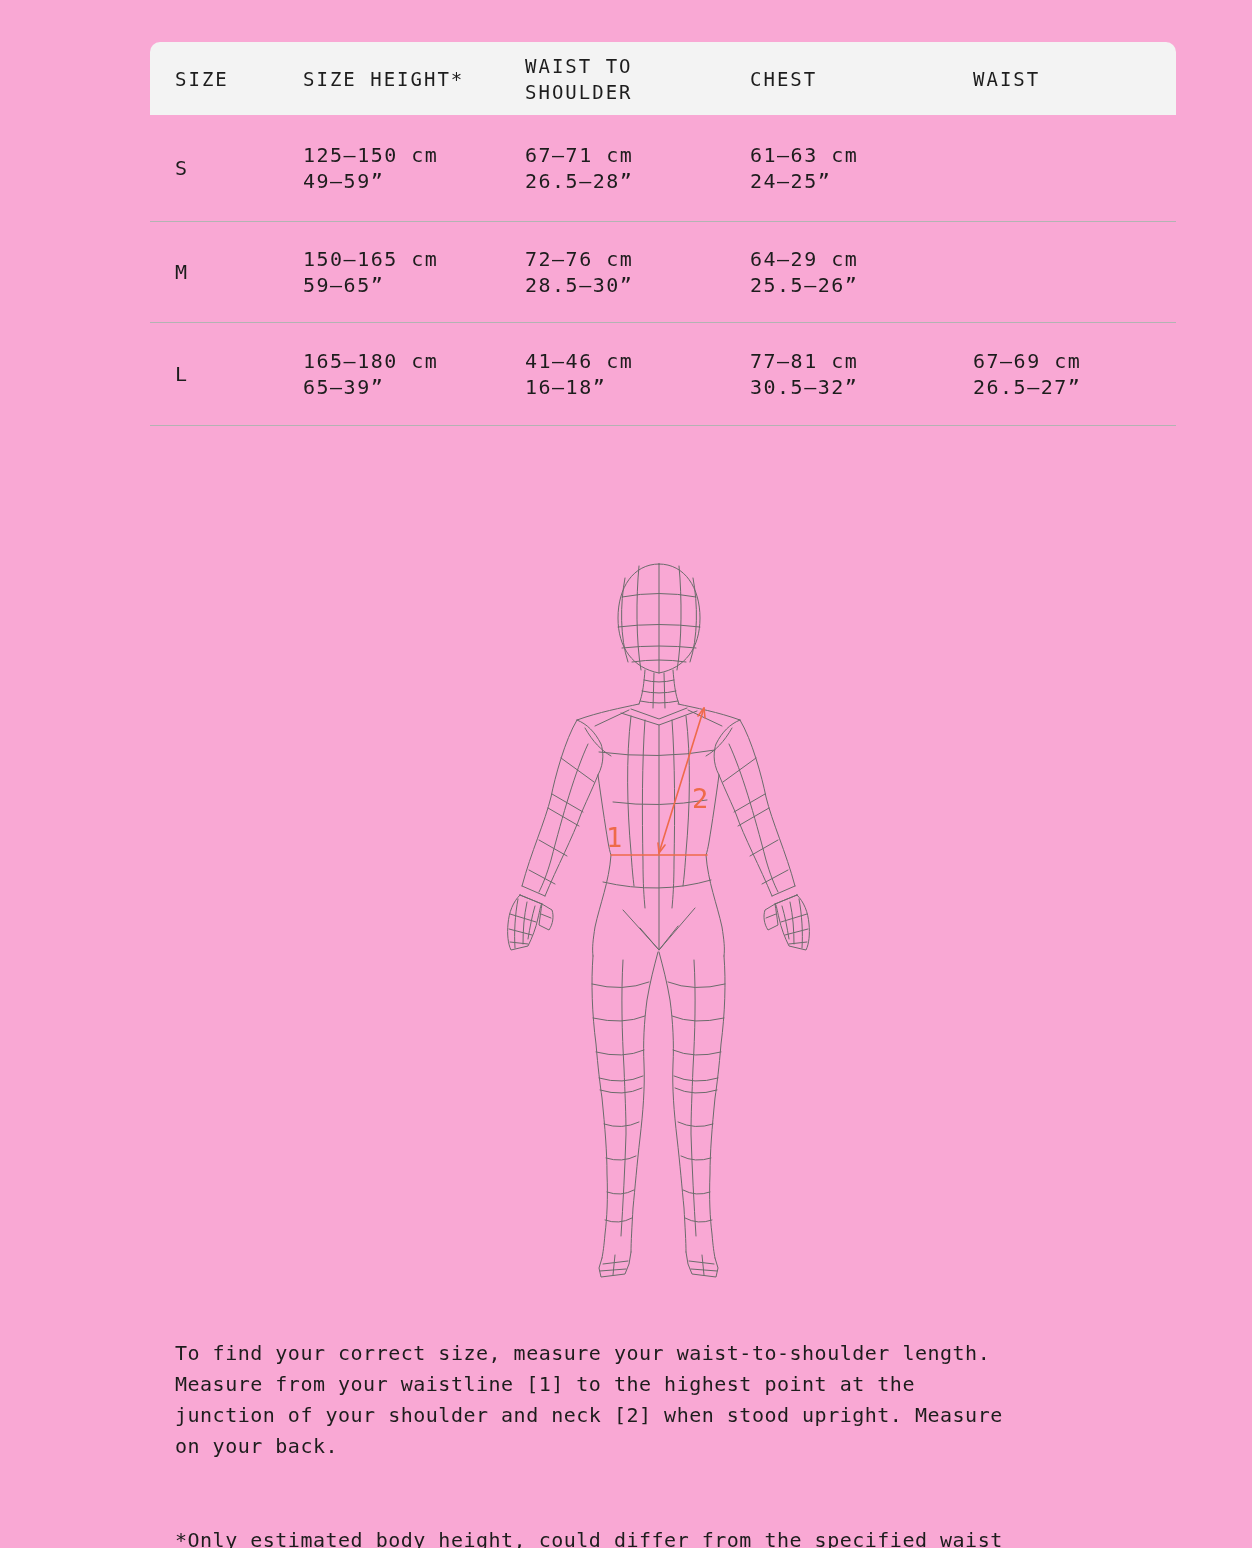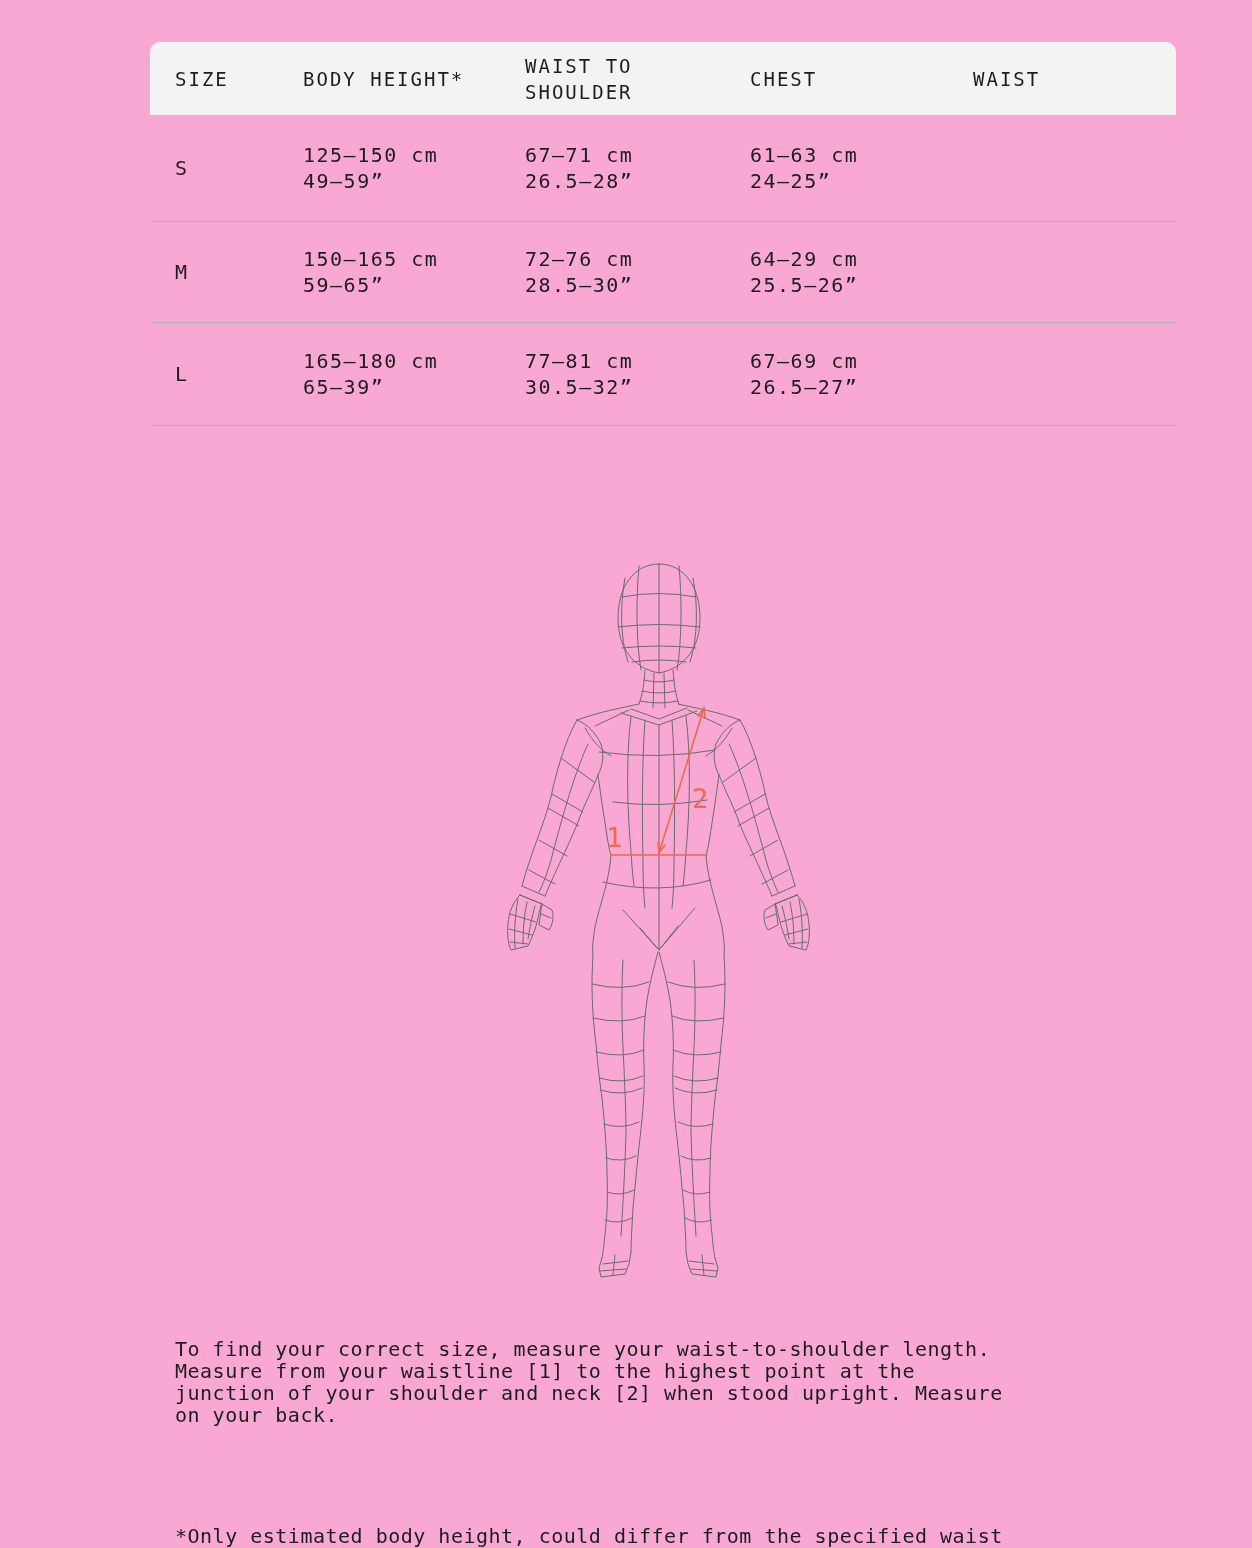--- a/index.html
+++ b/index.html
@@ -43,35 +43,35 @@
   .td{padding-left:25px;font-size:20px;letter-spacing:1.5px;line-height:26px;}
   .td .l{display:block;}
 
   
   .figure-wrap{position:absolute;left:495px;top:552px;width:320px;height:740px;}
   .figure-wrap svg{display:block;}
 
   
   .note{
     position:absolute;left:175px;
-    font-size:20px;letter-spacing:0.5px;line-height:22px;
+    font-size:20px;letter-spacing:0.5px;line-height:31px;
     white-space:pre-line;
   }
   .note.measure{top:1338px;width:900px;}
   .note.disclaimer{top:1525px;width:900px;}
 </style>
 </head>
 <body>
 
 <div id="page">
 
   <div class="size-table">
     <div class="thead">
       <div class="th">SIZE</div>
-      <div class="th">BODY HEIGHT*</div>
+      <div class="th">SIZE HEIGHT*</div>
       <div class="th wrap">WAIST TO SHOULDER</div>
       <div class="th">CHEST</div>
       <div class="th">WAIST</div>
     </div>
 
     <div class="trow">
       <div class="td">S</div>
       <div class="td">
         <span class="l">125–150 cm</span>
         <span class="l">49–59”</span>
@@ -100,20 +100,24 @@
         <span class="l">64–29 cm</span>
         <span class="l">25.5–26”</span>
       </div>
     </div>
 
     <div class="trow">
       <div class="td">L</div>
       <div class="td">
         <span class="l">165–180 cm</span>
         <span class="l">65–39”</span>
+      </div>
+      <div class="td">
+        <span class="l">41–46 cm</span>
+        <span class="l">16–18”</span>
       </div>
       <div class="td">
         <span class="l">77–81 cm</span>
         <span class="l">30.5–32”</span>
       </div>
       <div class="td">
         <span class="l">67–69 cm</span>
         <span class="l">26.5–27”</span>
       </div>
     </div>

